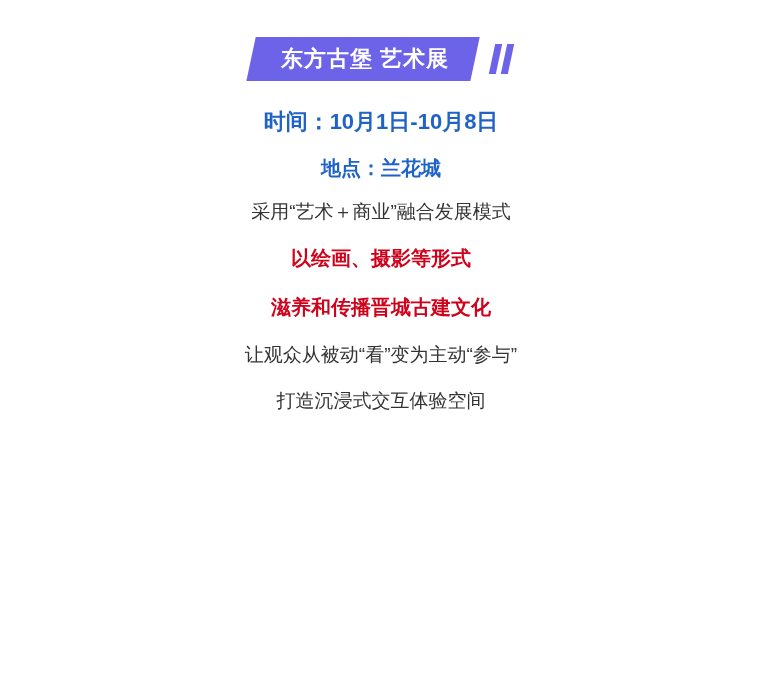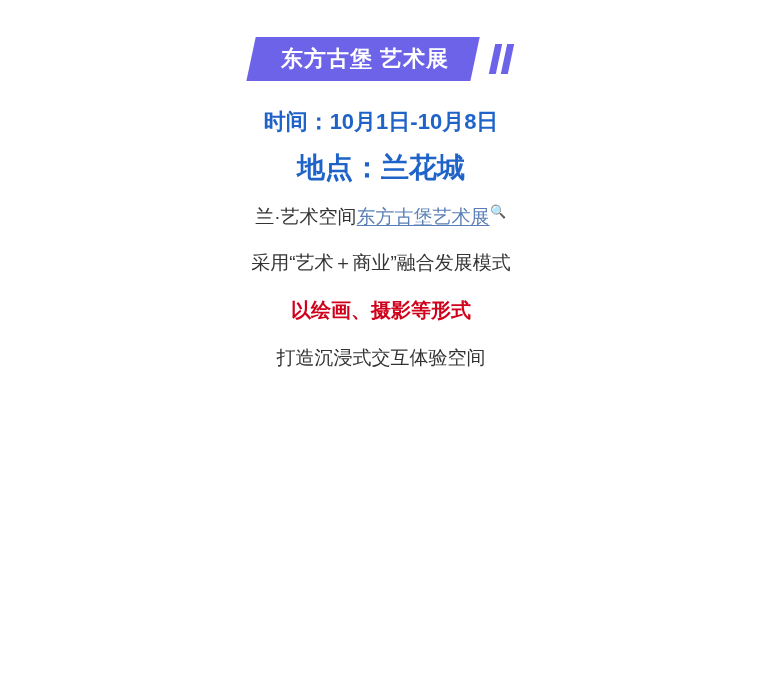--- a/index.html
+++ b/index.html
@@ -74,22 +74,22 @@
     line-height: 1.45;
     white-space: nowrap;
   }
   .line.blue {
     color: #1f63c8;
     font-weight: bold;
     font-size: 22px;
     margin: 6px 0;
   }
   .line.blue.sub {
-    font-size: 28px;
-    margin-top: 4px;
+    font-size: 20px;
+    margin-top: 10px;
   }
   .line.plain {
     color: #333333;
     font-size: 19px;
     margin: 9px 0;
     font-weight: normal;
   }
   .line.red {
     color: #d0021b;
     font-weight: bold;
@@ -121,24 +121,23 @@
         <i></i>
     </div>
   </div>
 
   <div class="lines">
 
     <div class="line blue">时间：10月1日-10月8日</div>
 
     <div class="line blue sub">地点：兰花城</div>
 
-    <div class="line plain">
-      <span>兰·艺术空间</span><a class="link" href="#">东方古堡艺术展</a><span class="search-glyph">🔍</span>
-    </div>
 
     <div class="line plain">采用“艺术＋商业”融合发展模式</div>
 
     <div class="line red">以绘画、摄影等形式</div>
+    <div class="line red">滋养和传播晋城古建文化</div>
 
+    <div class="line plain">让观众从被动“看”变为主动“参与”</div>
     <div class="line plain">打造沉浸式交互体验空间</div>
 
   </div>
 </div>
 
 </body></html>

